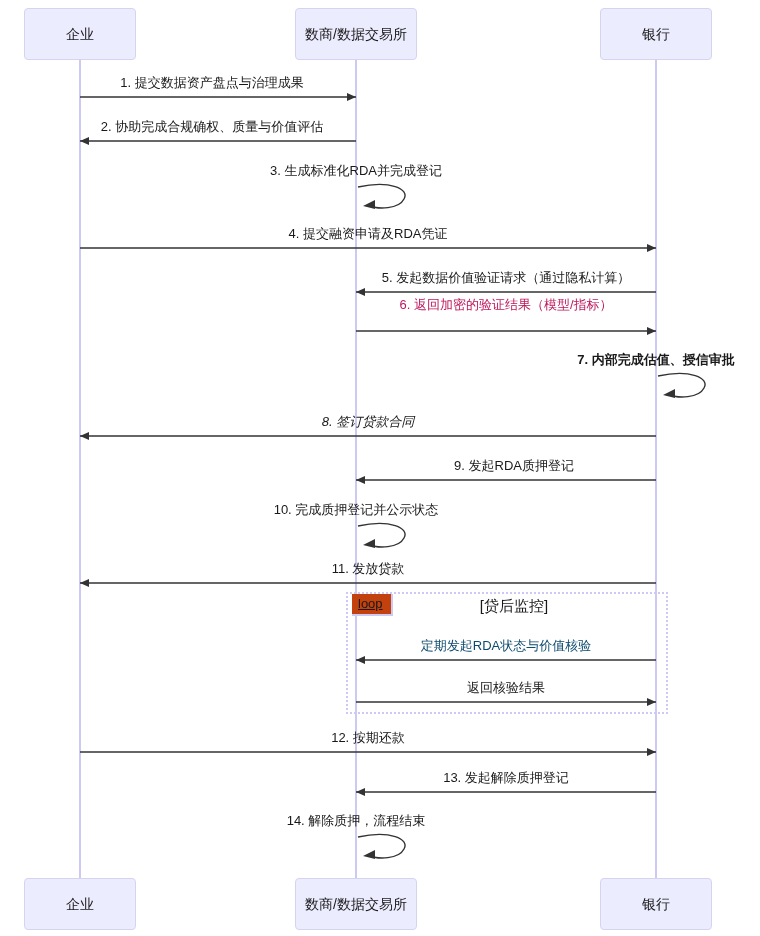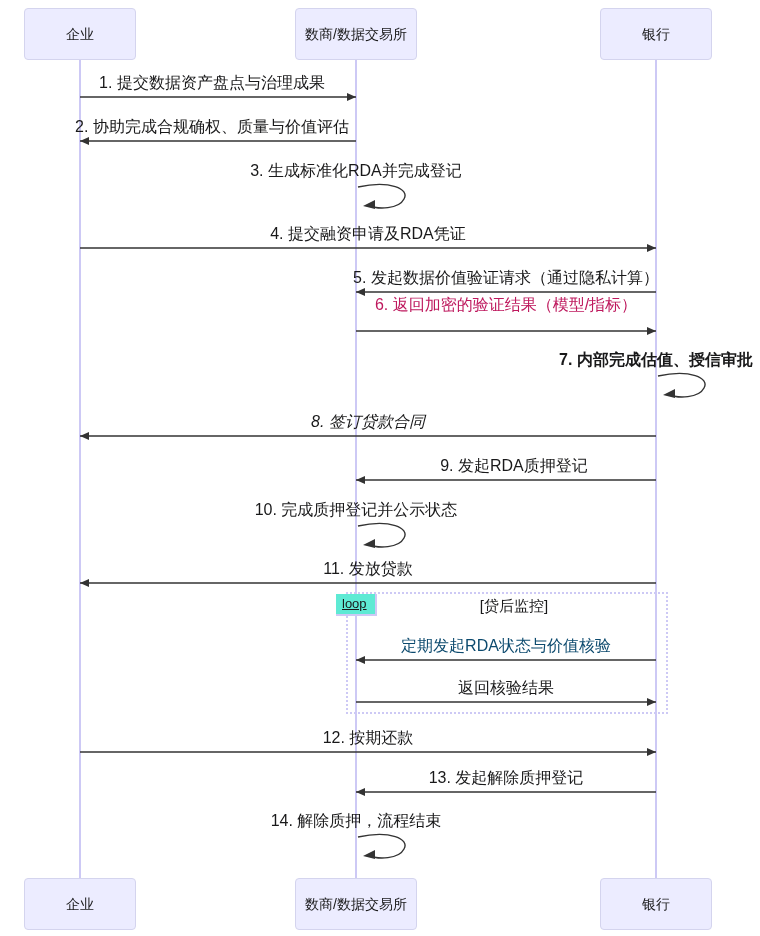--- a/index.html
+++ b/index.html
@@ -32,21 +32,21 @@
     white-space: nowrap;
   }
   .lifeline {
     position: absolute;
     width: 2px;
     background: #cdc9f5;
   }
   .msg-label {
     position: absolute;
     color: #19191a;
-    font-size: 16px;
+    font-size: 13px;
     line-height: 16px;
     white-space: nowrap;
     text-align: right;
     transform: translateX(-50%);
   }
   .msg-arrow {
     position: absolute;
     height: 10px;
     pointer-events: none;
   }
@@ -88,21 +88,21 @@
 <body>
 
 <div id="diagram-root" style="width: 760px; height: 936px;">
   <div id="lifelines">
       <div class="lifeline" style="left: 79px; top: 60px; height: 818px; background: rgb(205, 201, 245);"></div>
       <div class="lifeline" style="left: 355px; top: 60px; height: 818px; background: rgb(205, 201, 245);"></div>
       <div class="lifeline" style="left: 655px; top: 60px; height: 818px; background: rgb(205, 201, 245);"></div>
     </div>
   <div id="fragments">
       <div class="frag-box" style="left: 346px; top: 592px; width: 322px; height: 122px; border-color: rgb(205, 201, 245);"></div>
-      <div class="frag-tag" style="left: 336px; top: 594px; background: #5eead4; border-color: rgb(205, 201, 245); text-decoration: underline;">loop</div>
+      <div class="frag-tag" style="left: 352px; top: 594px; background: #c2410c; border-color: rgb(205, 201, 245); text-decoration: underline;">loop</div>
       <div class="frag-title" style="left: 514px; top: 598px; color: rgb(25, 25, 26);">[贷后监控]</div>
     </div>
   <div id="messages">
       <div class="msg-label" style="left: 212px; top: 75px; color: rgb(25, 25, 26);">1. 提交数据资产盘点与治理成果</div>
       <div class="msg-arrow" style="left: 80px; width: 276px; top: 92px;">
         <svg width="276" height="10">
           <line x1="0" y1="5" x2="276" y2="5" stroke="#333333" stroke-width="1.4"></line>
           <path d="M 267 1 L 276 5 L 267 9 Z" fill="#333333"></path>
         </svg>
       </div>

